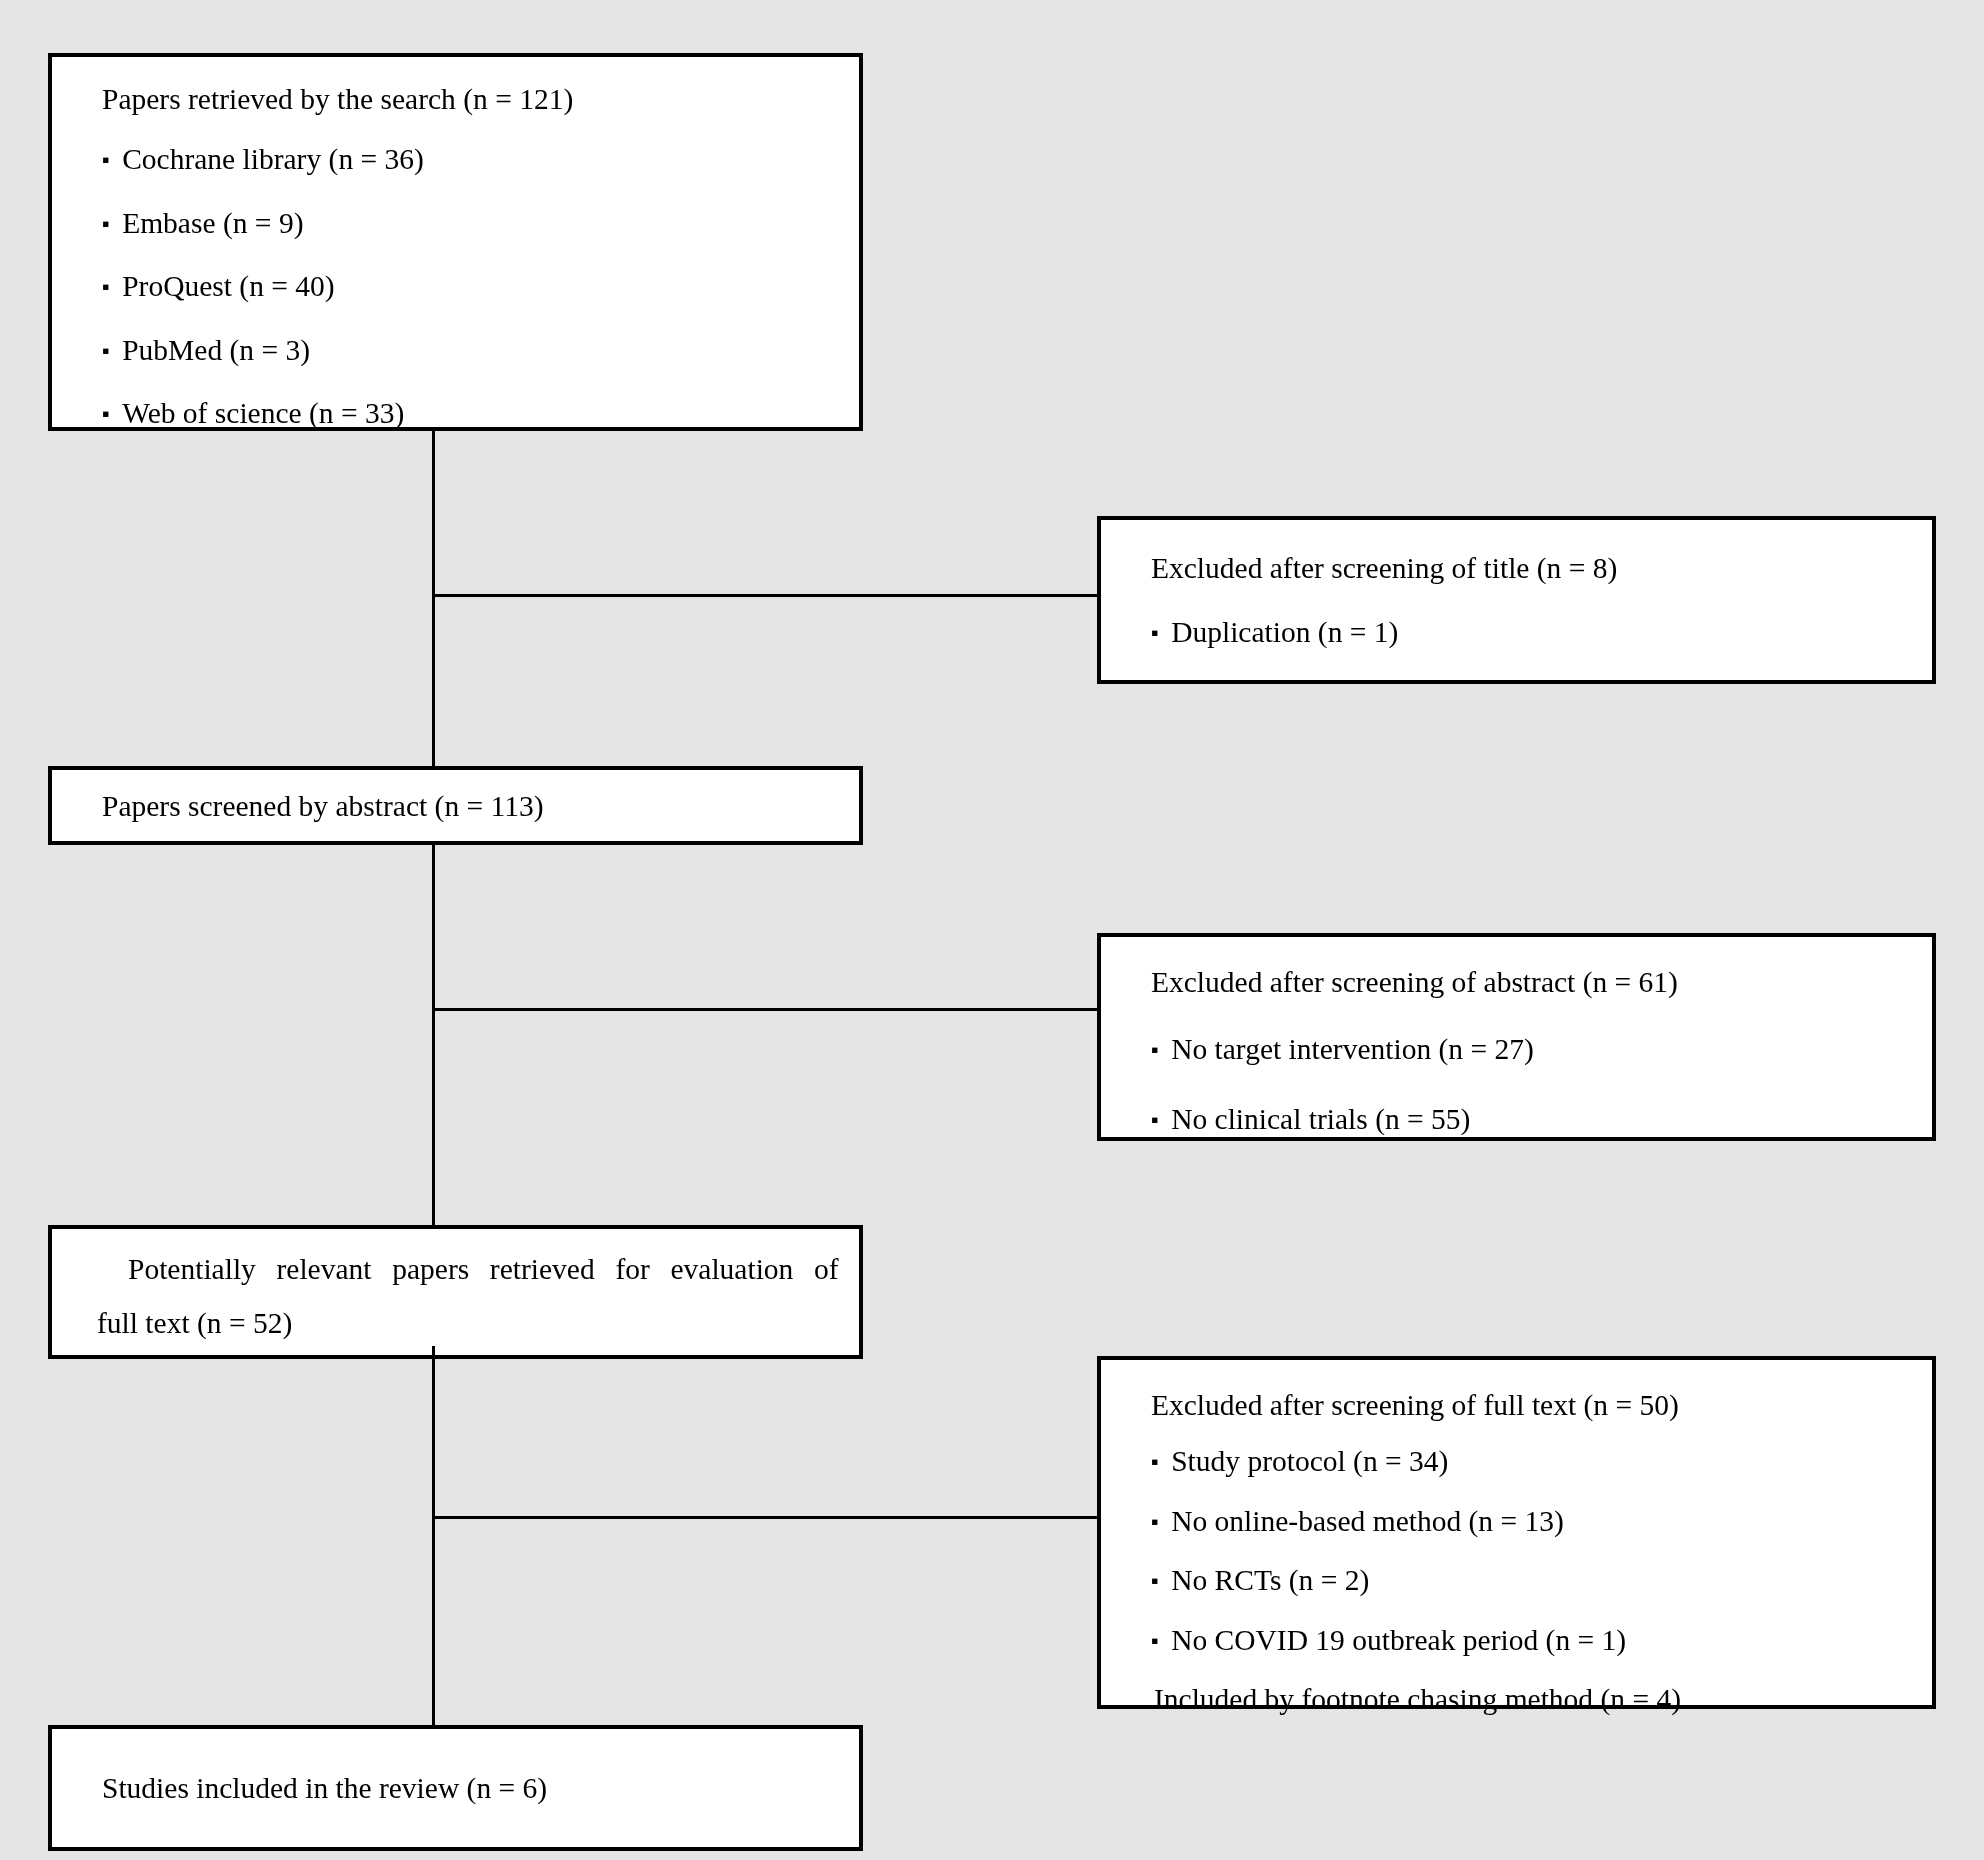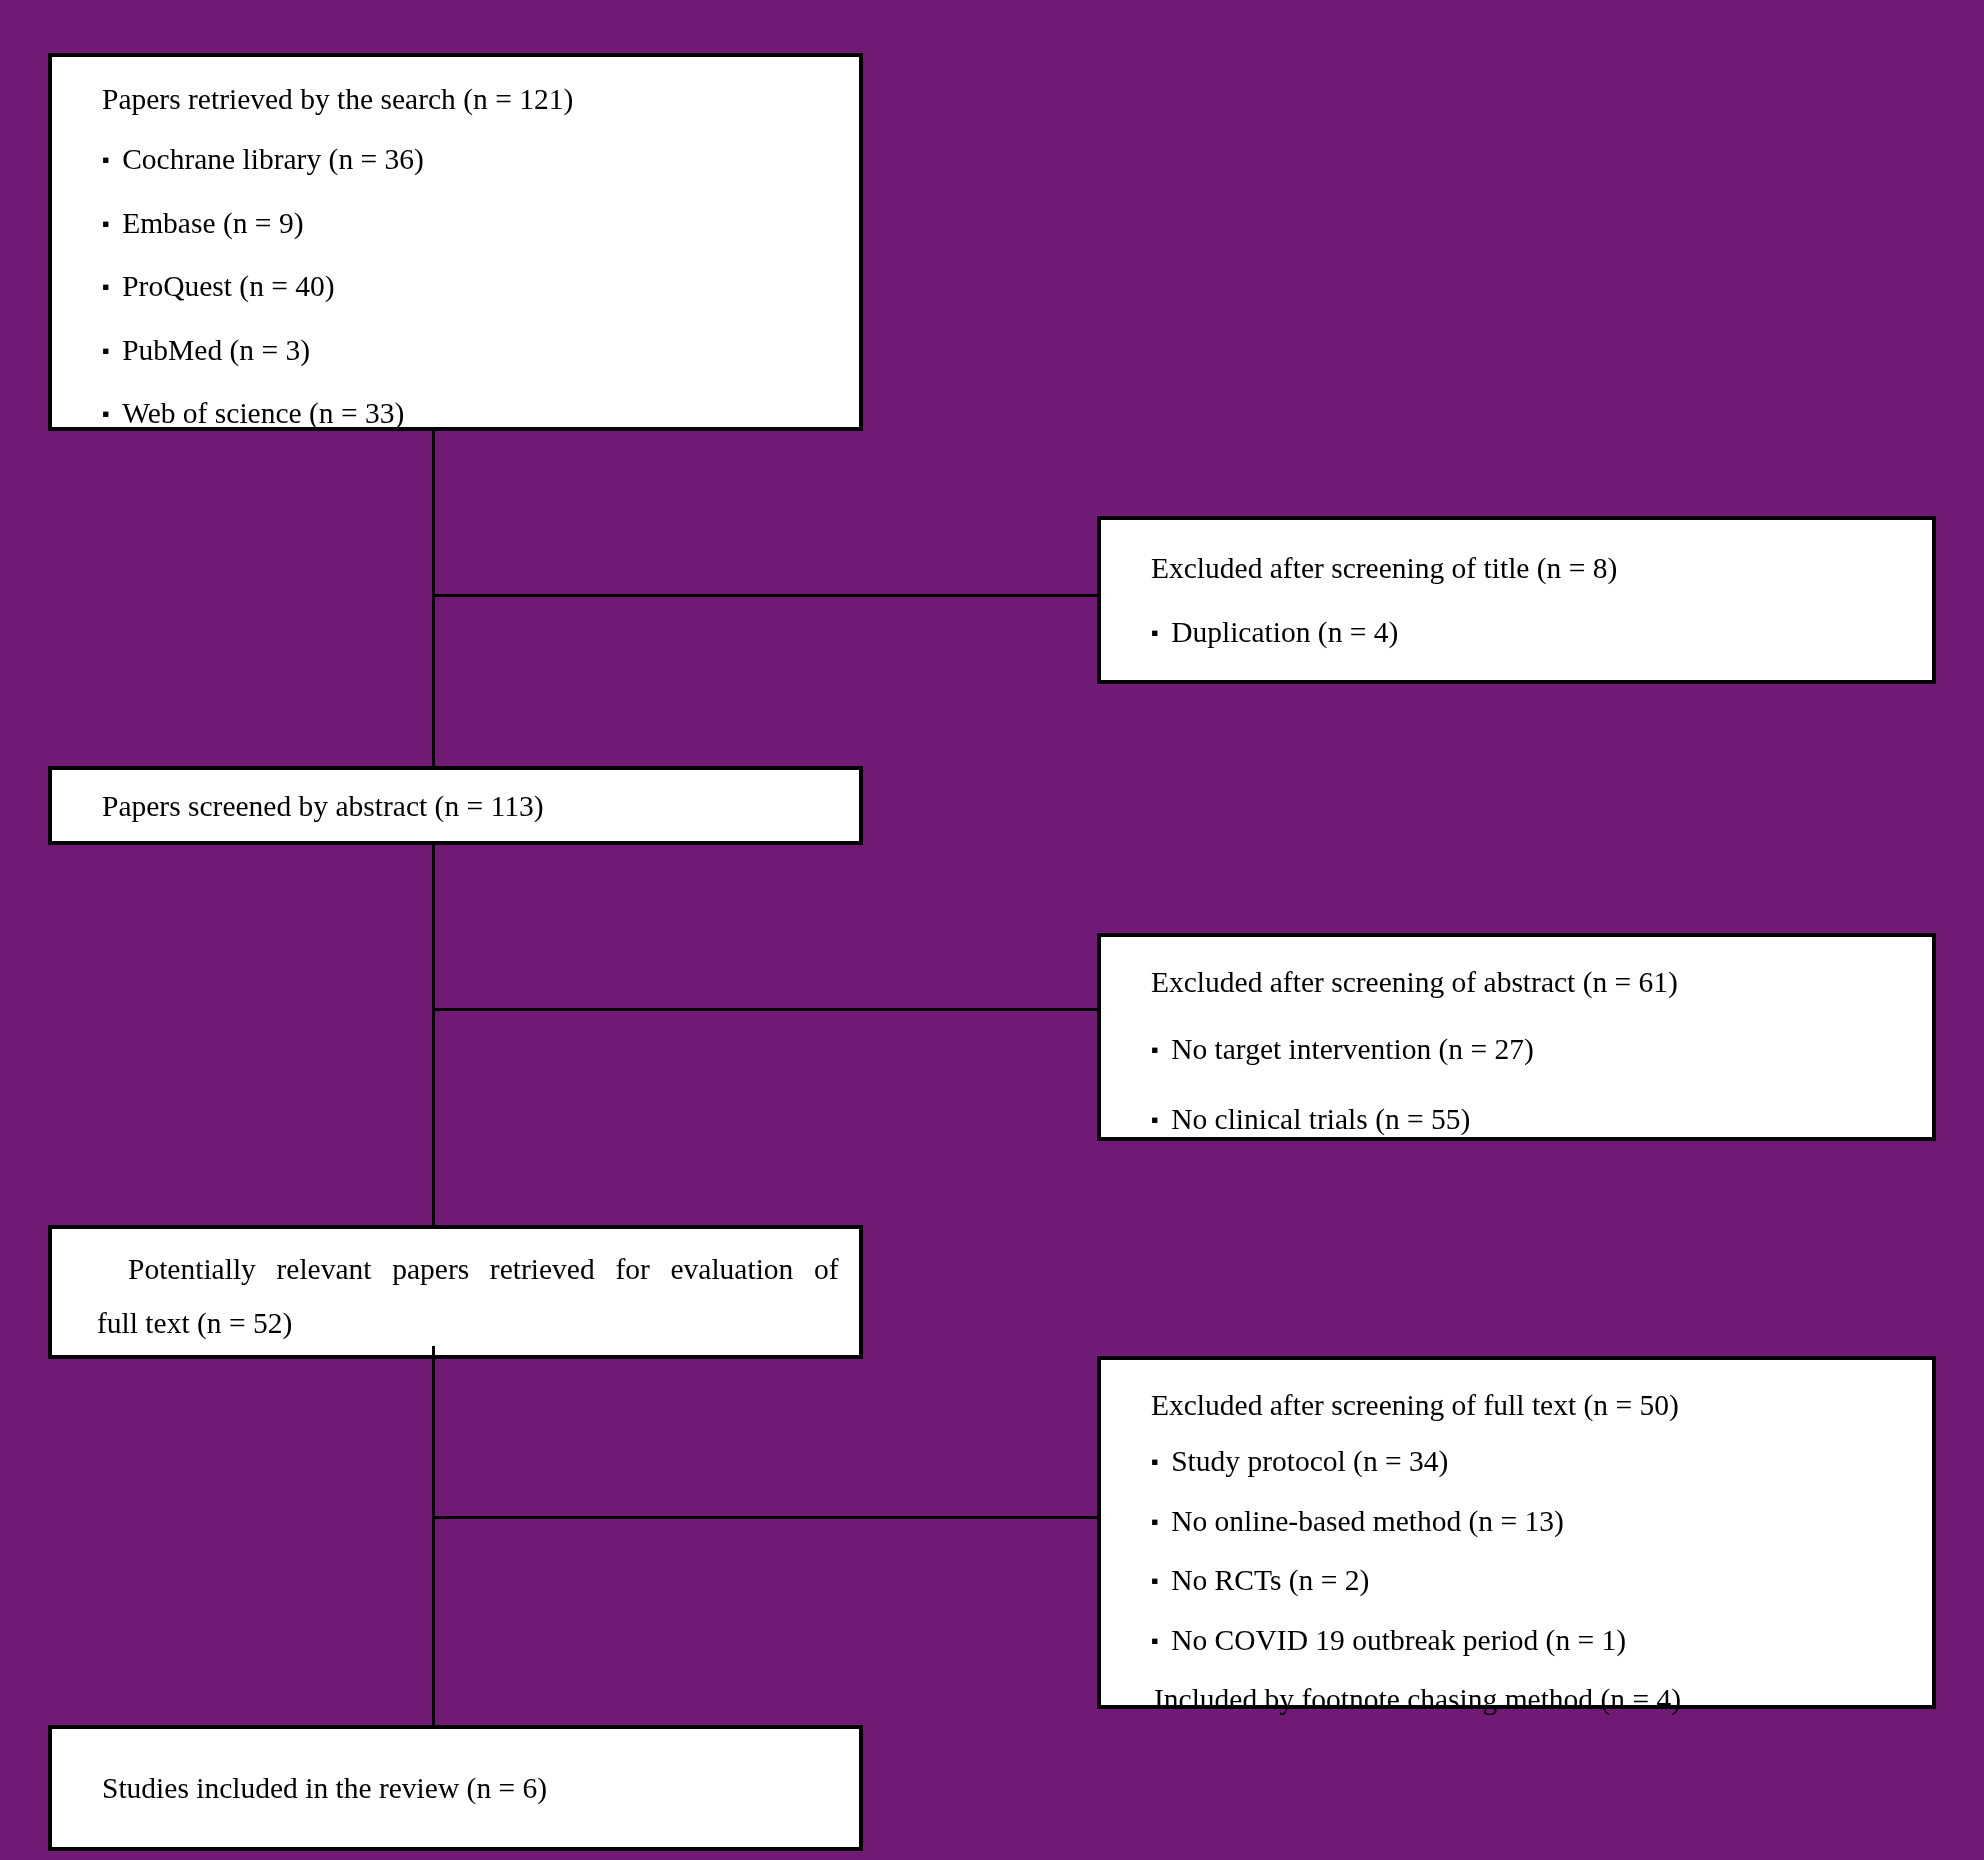--- a/index.html
+++ b/index.html
@@ -4,21 +4,21 @@
 <style>
   html, body {
     margin: 0;
     padding: 0;
     background: #ffffff;
   }
   .canvas {
     position: relative;
     width: 1985px;
     height: 1860px;
-    background: #701a75;
+    background: #e5e5e5;
     font-family: "Liberation Serif", "DejaVu Serif", serif;
     color: #000000;
   }
   .box {
     position: absolute;
     background: #ffffff;
     border: 4px solid #000000;
     box-sizing: border-box;
     font-size: 29.5px;
     line-height: 36px;
@@ -85,21 +85,21 @@
       <span class="bullet">▪</span><span>PubMed (n = 3)</span>
     </div>
     <div class="row">
       <span class="bullet">▪</span><span>Web of science (n = 33)</span>
     </div>
   </div>
 
   <div class="box" id="box-excl-title">
     <div class="title">Excluded after screening of title (n = 8)</div>
     <div class="row">
-      <span class="bullet">▪</span><span>Duplication (n = 4)</span>
+      <span class="bullet">▪</span><span>Duplication (n = 1)</span>
     </div>
   </div>
 
   <div class="box" id="box-abstract">
     <div class="title">Papers screened by abstract (n = 113)</div>
   </div>
 
   <div class="box" id="box-excl-abstract">
     <div class="title">Excluded after screening of abstract (n = 61)</div>
     <div class="row">

